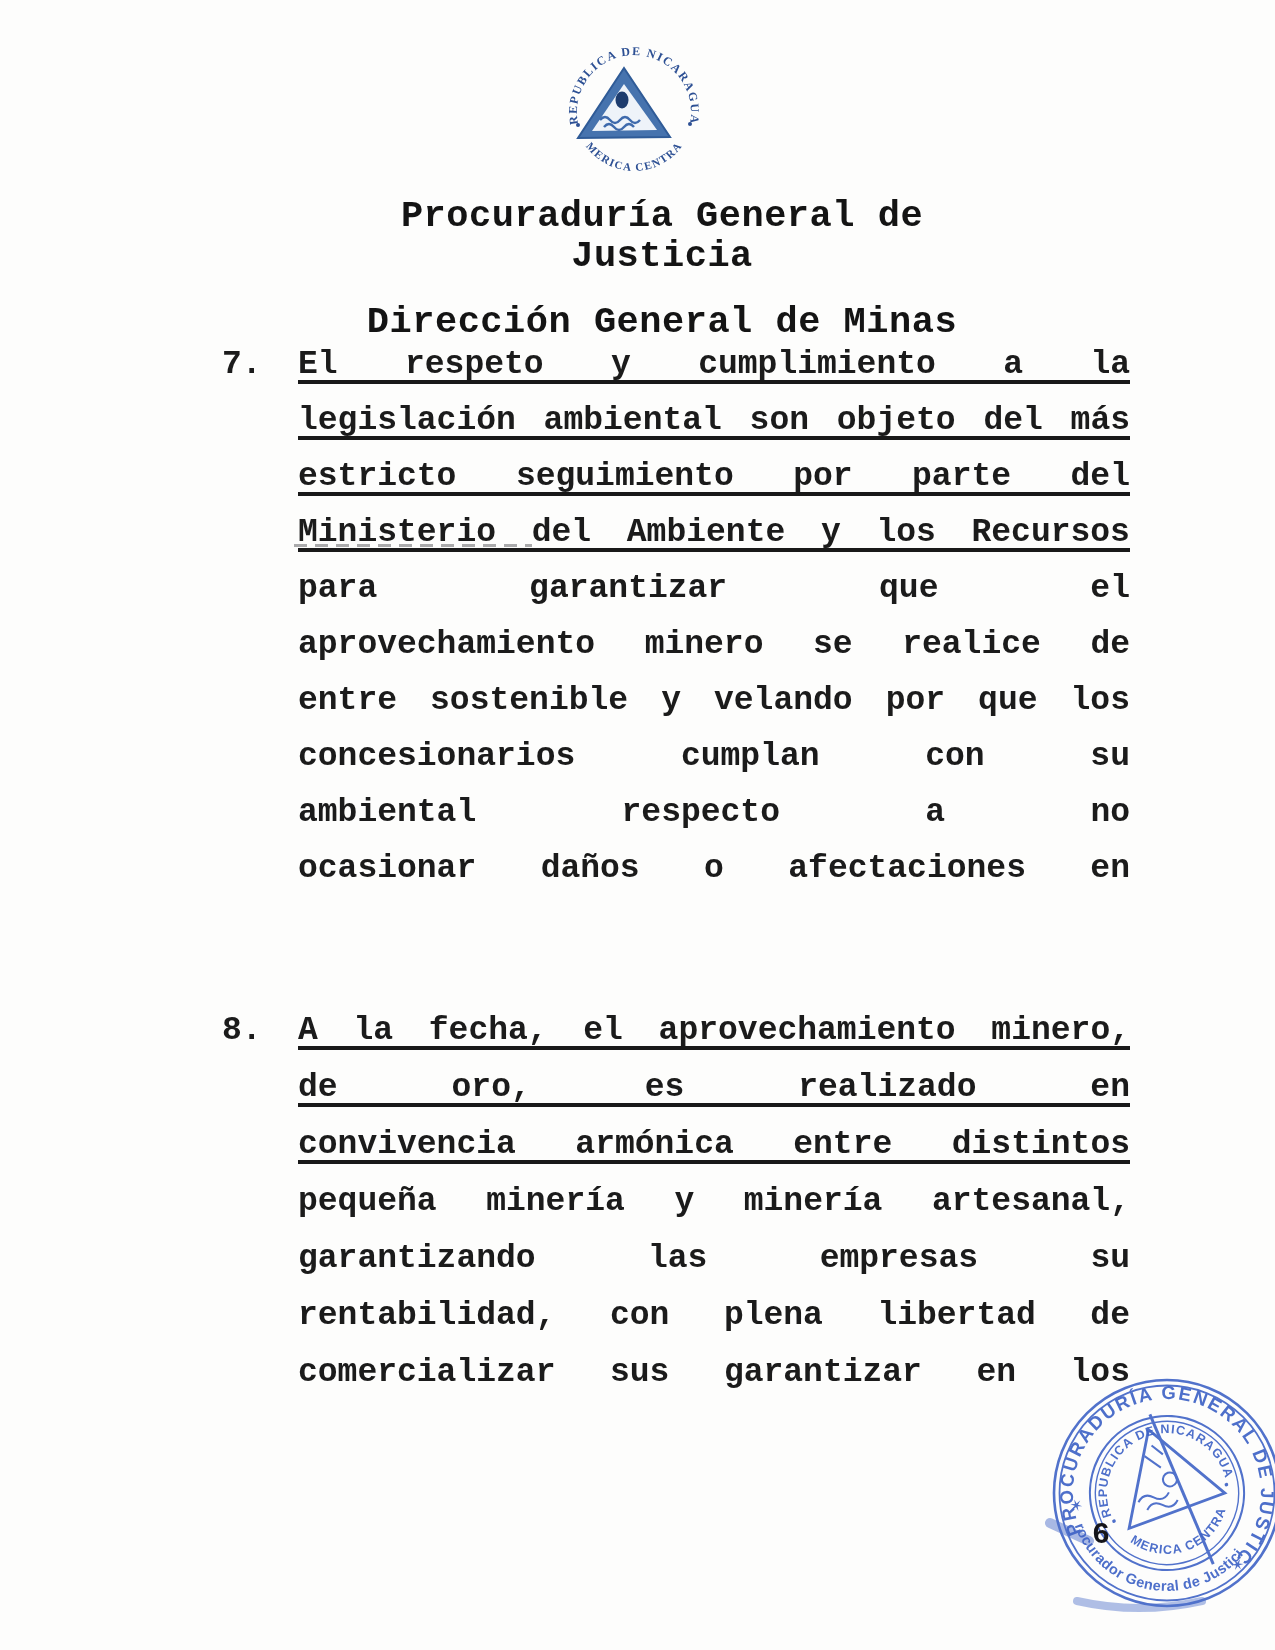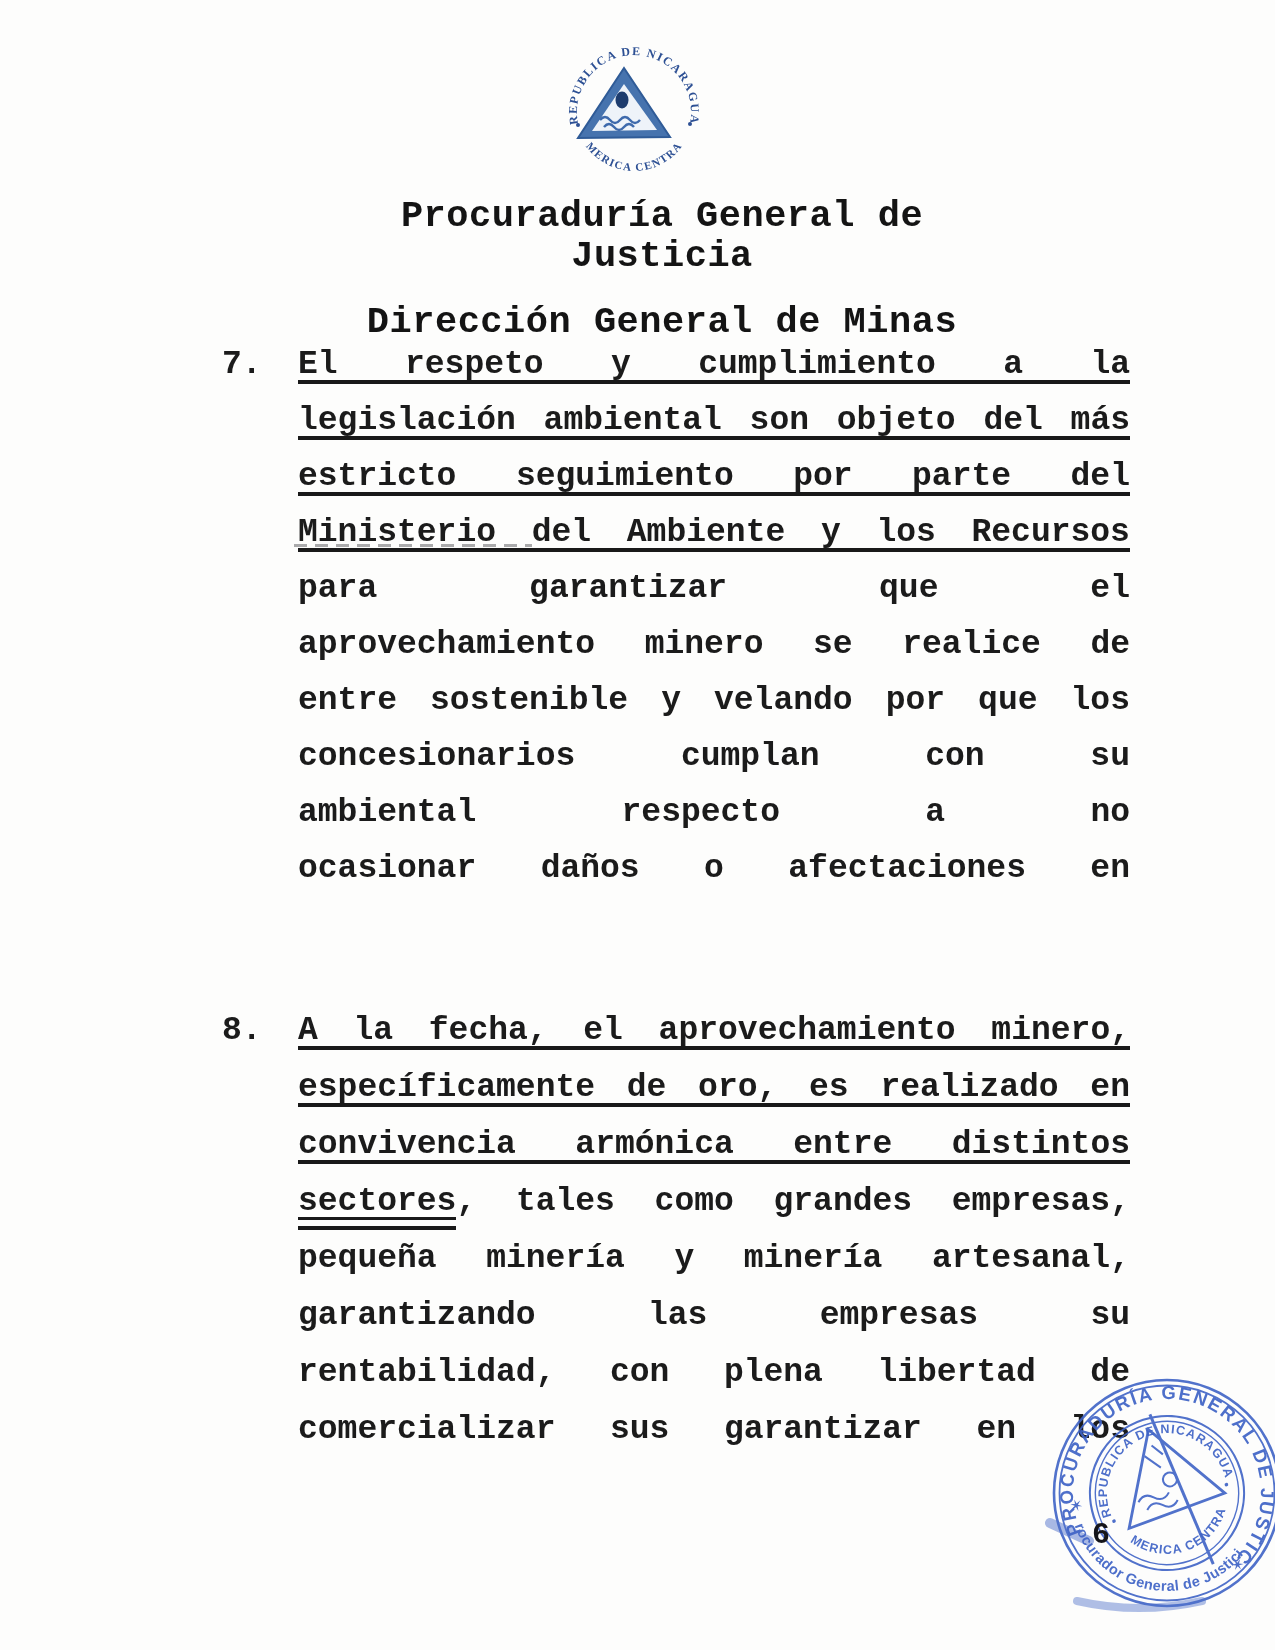--- a/index.html
+++ b/index.html
@@ -166,43 +166,33 @@
           <span class="w">A</span>
           <span class="w">la</span>
           <span class="w">fecha,</span>
           <span class="w">el</span>
           <span class="w">aprovechamiento</span>
           <span class="w">minero,</span>
         </div>
       </div>
       <div class="line">
         <div class="line-inner j ul">
-          <span class="w">específicamente</span>
           <span class="w">de</span>
           <span class="w">oro,</span>
           <span class="w">es</span>
           <span class="w">realizado</span>
           <span class="w">en</span>
         </div>
       </div>
       <div class="line">
         <div class="line-inner j ul">
           <span class="w">convivencia</span>
           <span class="w">armónica</span>
           <span class="w">entre</span>
           <span class="w">distintos</span>
-        </div>
-      </div>
-      <div class="line">
-        <div class="line-inner j">
-          <span class="w"><span class="ud">sectores</span><span>,</span></span>
-          <span class="w">tales</span>
-          <span class="w">como</span>
-          <span class="w">grandes</span>
-          <span class="w">empresas,</span>
         </div>
       </div>
       <div class="line">
         <div class="line-inner j">
           <span class="w">pequeña</span>
           <span class="w">minería</span>
           <span class="w">y</span>
           <span class="w">minería</span>
           <span class="w">artesanal,</span>
         </div>

